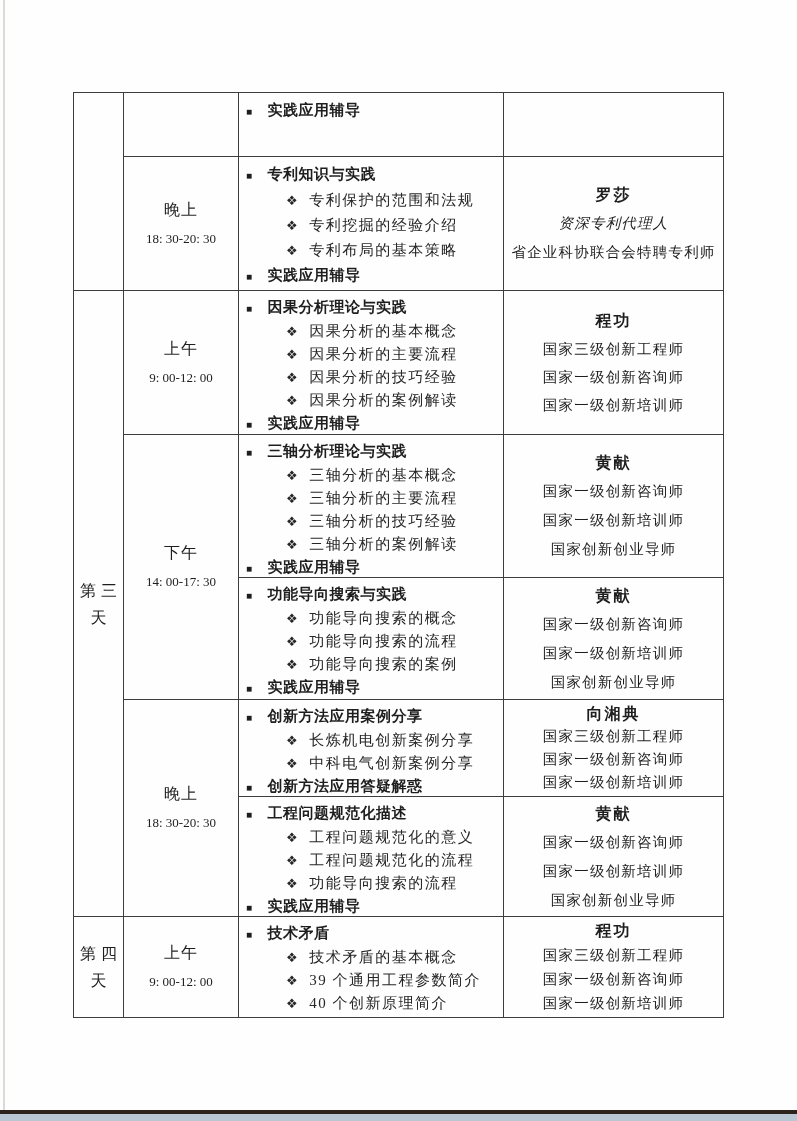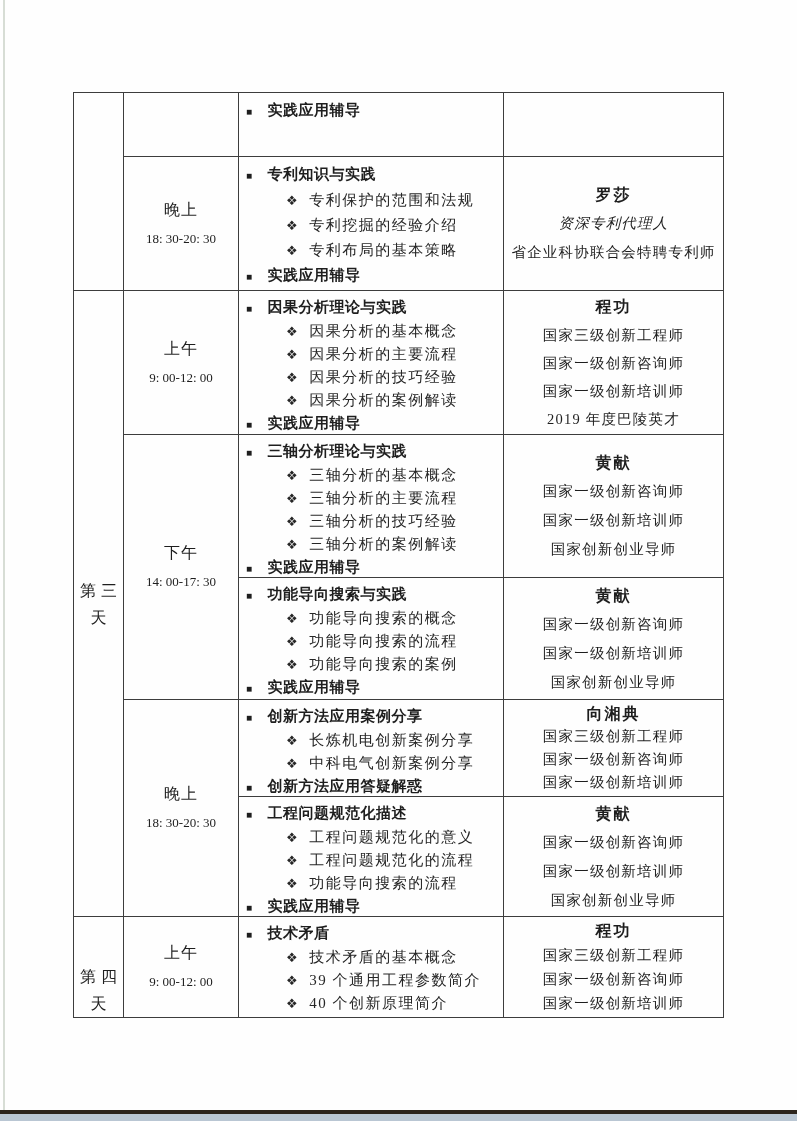--- a/index.html
+++ b/index.html
@@ -52,21 +52,21 @@
 <div class="scan-left"></div>
 <div class="scan-bottom-dark"></div>
 <div class="scan-bottom-light"></div>
 
 <div id="schedule-grid">
     <div class="cell day-cell" style="grid-area: 1 / 1 / span 2;"></div>
     <div class="cell day-cell" style="grid-area: 3 / 1 / span 5;">
       <div class="day-line">第三</div>
       <div class="day-line">天</div>
     </div>
-    <div class="cell day-cell" style="grid-area: 8 / 1 / span 1; justify-content: flex-end;">
+    <div class="cell day-cell" style="grid-area: 8 / 1 / span 1;">
       <div class="day-line">第四</div>
       <div class="day-line">天</div>
     </div>
     <div class="cell time-cell" style="grid-area: 1 / 2 / span 1;"></div>
     <div class="cell time-cell" style="grid-area: 2 / 2 / span 1;">
       <div class="time-label">晚上</div>
       <div class="time-value">18: 30-20: 30</div>
     </div>
     <div class="cell time-cell" style="grid-area: 3 / 2 / span 1;">
       <div class="time-label">上午</div>
@@ -248,21 +248,20 @@
     <div class="cell instructor-cell" style="grid-area: 2 / 4 / span 1;">
       <div class="instructor-name" style="line-height: 29px;">罗莎</div>
       <div class="instructor-credential" style="line-height: 29px; font-style: italic;">资深专利代理人</div>
       <div class="instructor-credential" style="line-height: 29px;">省企业科协联合会特聘专利师</div>
     </div>
     <div class="cell instructor-cell" style="grid-area: 3 / 4 / span 1;">
       <div class="instructor-name" style="line-height: 28px;">程功</div>
       <div class="instructor-credential" style="line-height: 28px;">国家三级创新工程师</div>
       <div class="instructor-credential" style="line-height: 28px;">国家一级创新咨询师</div>
       <div class="instructor-credential" style="line-height: 28px;">国家一级创新培训师</div>
-      <div class="instructor-credential" style="line-height: 28px;">2019 年度巴陵英才</div>
     </div>
     <div class="cell instructor-cell" style="grid-area: 4 / 4 / span 1;">
       <div class="instructor-name" style="line-height: 29px;">黄献</div>
       <div class="instructor-credential" style="line-height: 29px;">国家一级创新咨询师</div>
       <div class="instructor-credential" style="line-height: 29px;">国家一级创新培训师</div>
       <div class="instructor-credential" style="line-height: 29px;">国家创新创业导师</div>
     </div>
     <div class="cell instructor-cell" style="grid-area: 5 / 4 / span 1;">
       <div class="instructor-name" style="line-height: 29px;">黄献</div>
       <div class="instructor-credential" style="line-height: 29px;">国家一级创新咨询师</div>

